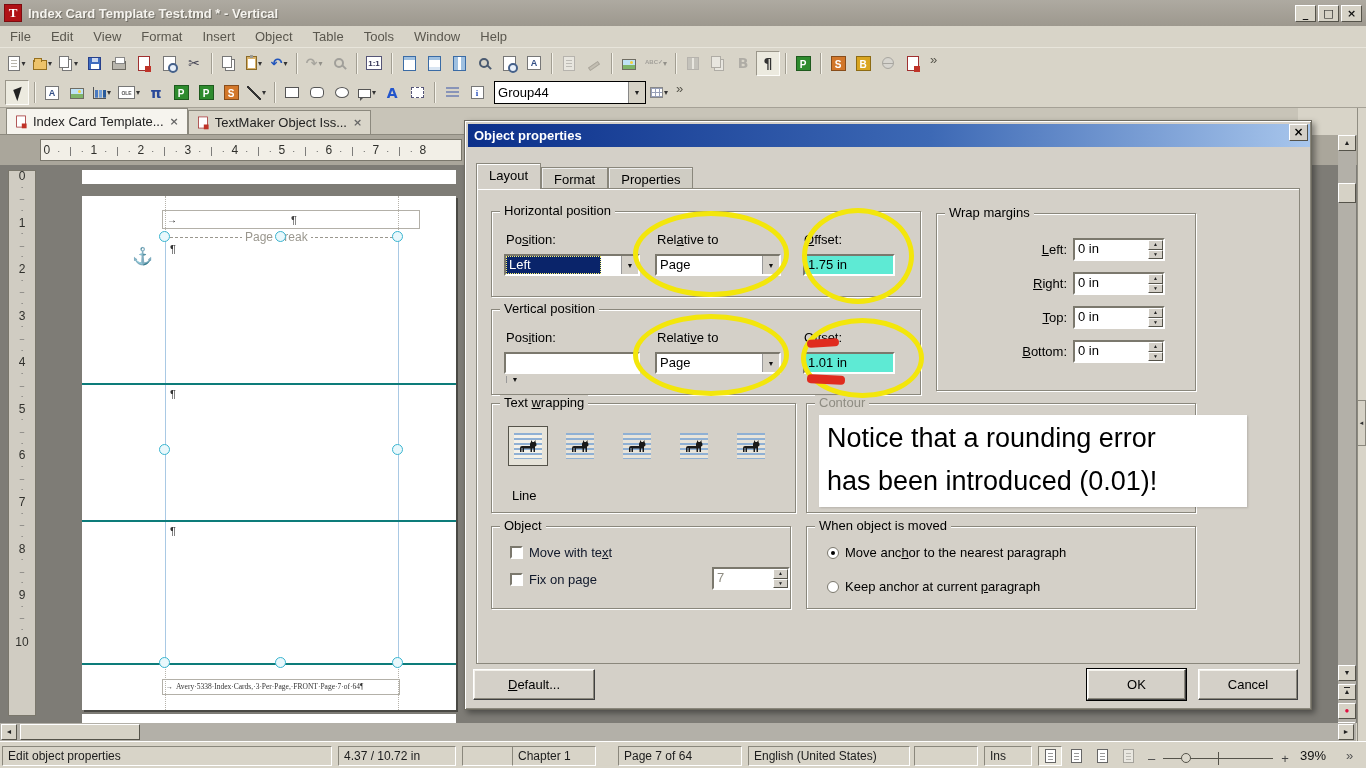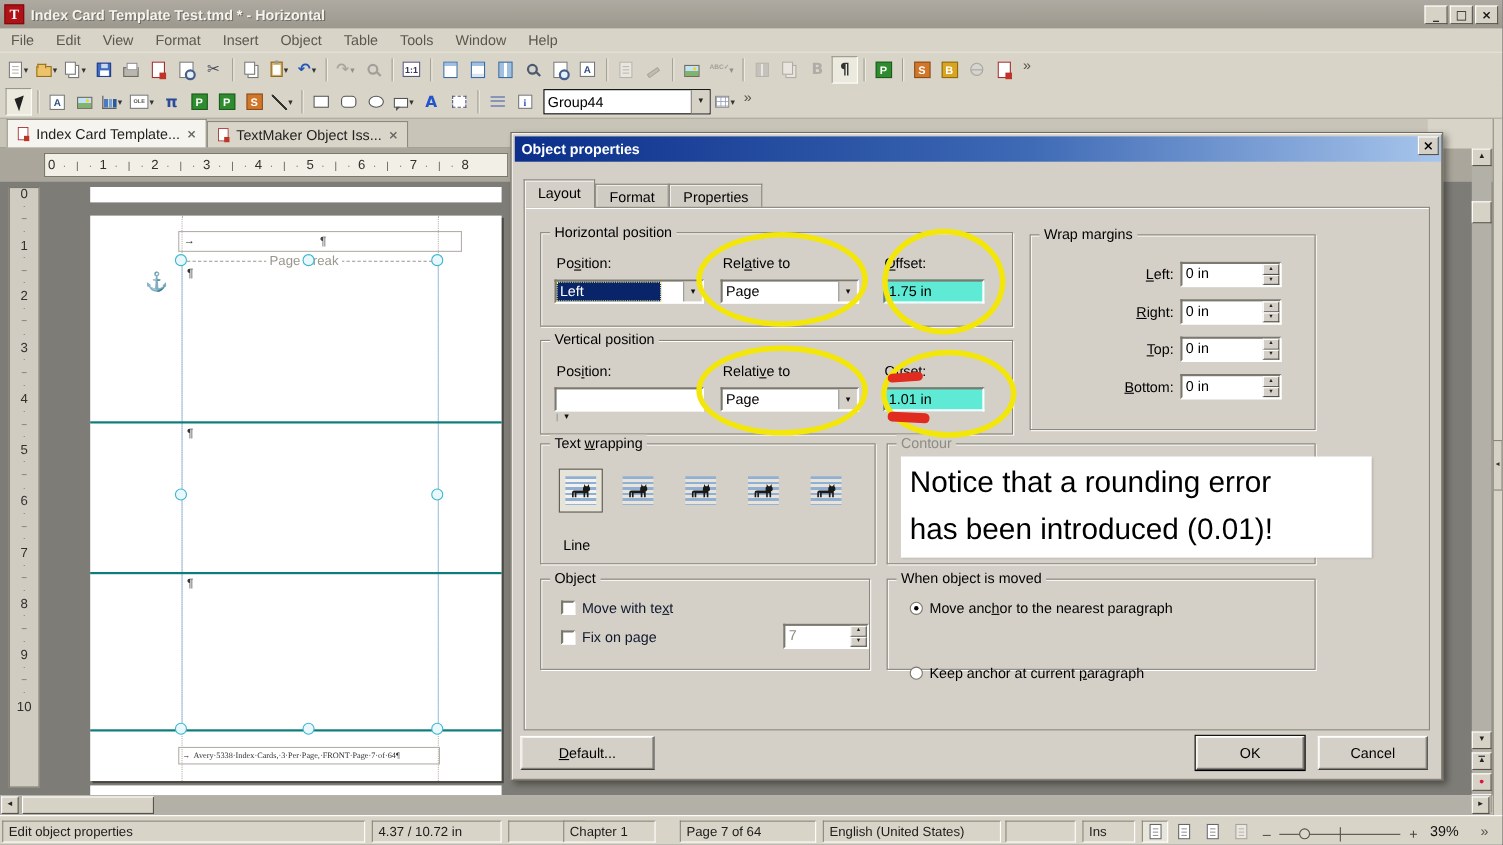--- a/index.html
+++ b/index.html
@@ -215,21 +215,21 @@
   .reddash{position:absolute;background:#e02b1e;border-radius:4px;z-index:66;pointer-events:none;}
   u{text-decoration:underline;}
 </style>
 </head>
 <body>
 
 <div id="screen">
 
   <div class="titlebar">
     <div class="appicon">T</div>
-    <div class="apptitle">Index Card Template Test.tmd * - Horizontal</div>
+    <div class="apptitle">Index Card Template Test.tmd * - Vertical</div>
     <div class="winbtns">
       <div class="winbtn">_</div>
       <div class="winbtn">□</div>
       <div class="winbtn">×</div>
     </div>
   </div>
 
   <div class="menubar" id="menubar">
       <div class="menuitem">File</div>
       <div class="menuitem">Edit</div>
@@ -734,21 +734,21 @@
           </span>
       </div>
     </div>
 
     <div class="group" style="left:341px;top:405px;width:390px;height:83px;">
       <span class="legend">When object is moved</span>
       <div class="radiorow" style="left:20px;top:18px;">
         <span class="rdot on"></span>
         <span>Move anc<u>h</u>or to the nearest paragraph</span>
       </div>
-      <div class="radiorow" style="left:20px;top:52px;margin-top:25px;">
+      <div class="radiorow" style="left:20px;top:52px;">
         <span class="rdot"></span>
         <span>Keep anchor at current <u>p</u>aragraph</span>
       </div>
     </div>
 
     <div class="dbtn" style="left:8px;top:548px;width:122px;"><u>D</u>efault...</div>
     <div class="dbtn def" style="left:622px;top:548px;width:99px;">OK</div>
     <div class="dbtn" style="left:733px;top:548px;width:100px;">Cancel</div>
 
     <div class="note">

